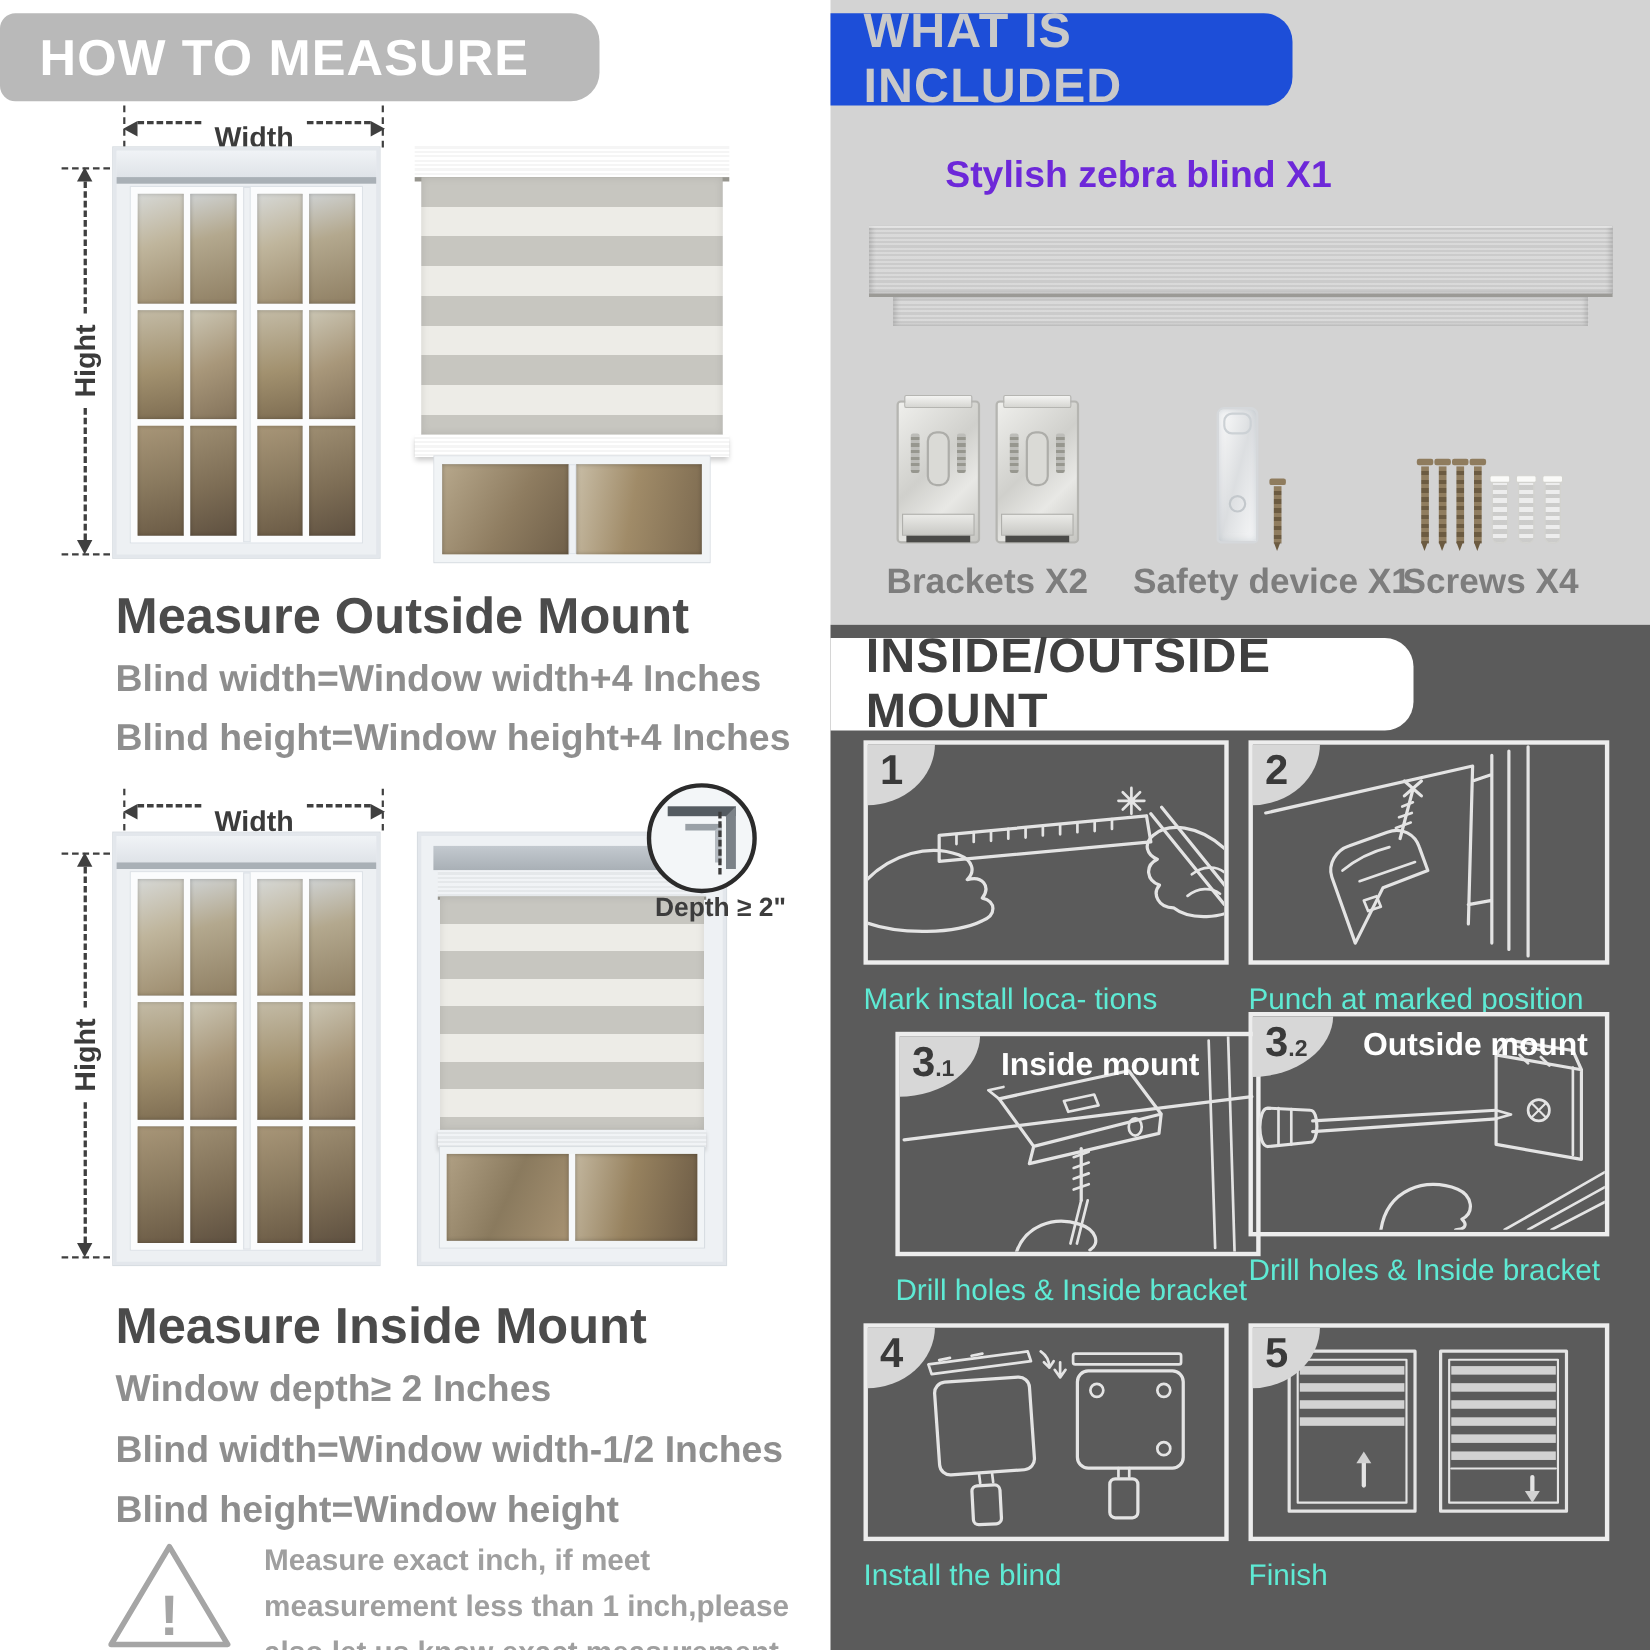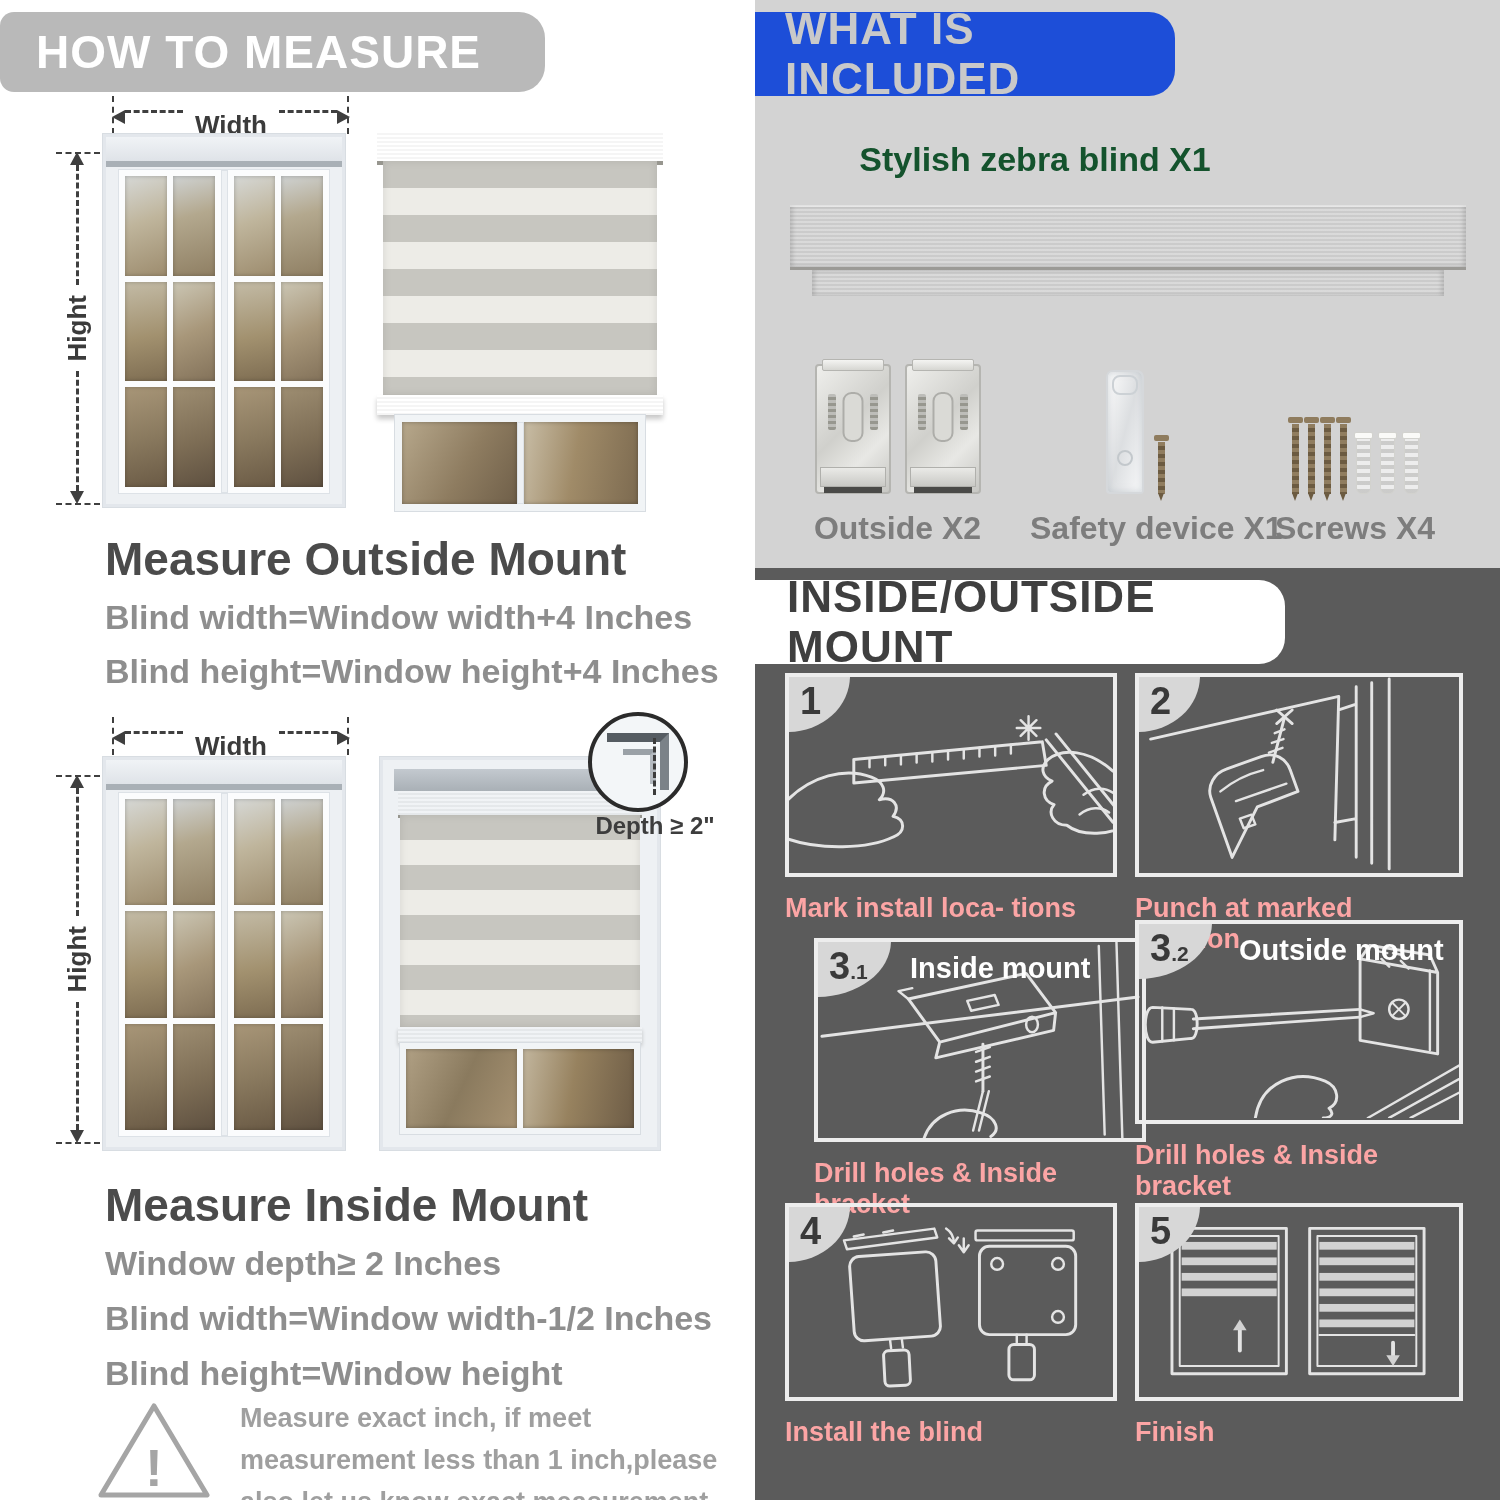--- a/index.html
+++ b/index.html
@@ -87,21 +87,21 @@
   .mag-l2{position:absolute;left:34%;top:36%;right:30%;bottom:26%;
           border-top:6px solid #9aa1a7;border-right:6px solid #b4bac0;}
   .mag-dash{position:absolute;right:30%;top:24%;bottom:14%;border-right:3px dashed #3c3c3c;}
 
   
   .h2{font-size:46px;font-weight:bold;color:#4b4b4b;}
   .bodyline{font-size:34px;font-weight:bold;color:#8e8e8e;}
   .warn-text{font-size:27px;font-weight:600;color:#9f9f9f;line-height:1.55;}
 
   
-  .blind-label{font-size:34px;font-weight:bold;color:#14532d;text-align:center;}
+  .blind-label{font-size:34px;font-weight:bold;color:#6d28d9;text-align:center;}
   .cassette-big{position:absolute;left:35px;top:205px;width:676px;height:62px;
       background:linear-gradient(180deg,#c9c8c4,#b9b8b4 55%,#abaaa6);
       box-shadow:inset 0 2px 0 rgba(255,255,255,.5),inset -3px 0 4px rgba(0,0,0,.12),inset 3px 0 4px rgba(0,0,0,.12);
       border-bottom:3px solid #9b9a96;}
   .cassette-big2{position:absolute;left:57px;top:270px;width:632px;height:26px;
       background:linear-gradient(180deg,#c4c3bf,#b0afab);
       box-shadow:inset -3px 0 4px rgba(0,0,0,.12),inset 3px 0 4px rgba(0,0,0,.12);}
   .brushed{background-image:repeating-linear-gradient(180deg,rgba(255,255,255,.15) 0 2px,rgba(0,0,0,.04) 2px 4px);}
   .item-group{position:absolute;top:352px;text-align:center;}
   .item-icons{height:142px;display:flex;align-items:flex-end;justify-content:center;gap:14px;}
@@ -139,21 +139,21 @@
 
   
   .step{position:absolute;}
   .spanel{height:196px;border:4px solid #ededed;position:relative;overflow:hidden;}
   .badge{position:absolute;left:-1px;top:-1px;width:62px;height:56px;background:#d7d7d7;
       border-radius:0 0 100% 0;color:#3a3a3a;font-size:38px;font-weight:bold;
       padding:0 0 0 12px;box-sizing:border-box;line-height:50px;z-index:2;}
   .badge.wide{width:74px;}
   .badge .sub{font-size:21px;font-weight:bold;}
   .stitle{position:absolute;left:92px;top:10px;color:#ffffff;font-size:29px;font-weight:bold;z-index:2;}
-  .caption{margin-top:16px;color:#fca5a5;font-size:27px;font-weight:bold;}
+  .caption{margin-top:16px;color:#5eead4;font-size:27px;font-weight:normal;}
   .la{position:absolute;inset:0;}
 </style>
 </head>
 <body>
 
 <div id="canvas">
 
   <div class="abs pill-left">
     <span>HOW TO MEASURE</span>
   </div>
@@ -310,21 +310,21 @@
         </div>
         <div class="bracket">
           <div class="b-tab"></div>
             <div class="b-scr l"></div>
             <div class="b-scr r"></div>
           <div class="b-slot"></div>
             <div class="b-base"></div>
             <div class="b-dark"></div>
         </div>
       </div>
-      <div class="item-label">Outside X2</div>
+      <div class="item-label">Brackets X2</div>
     </div>
 
     <div class="item-group" style="left:275px;width:210px;">
       <div class="item-icons">
         <div class="safety">
           <div class="s-top"></div>
             <div class="s-hole"></div>
         </div>
         <div class="screw sm"></div>
       </div>

